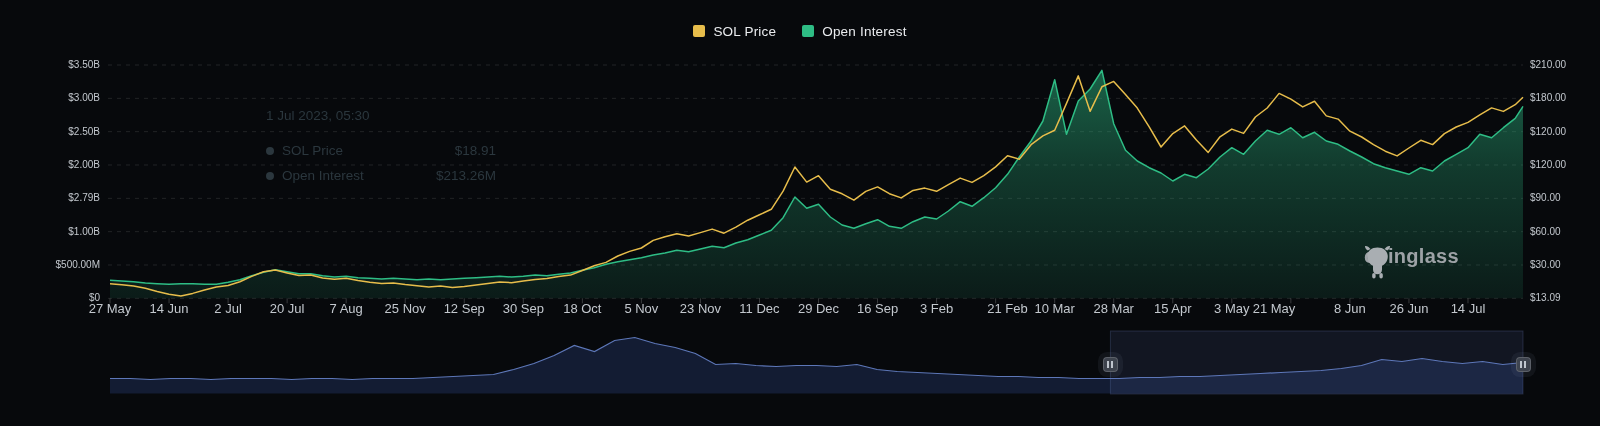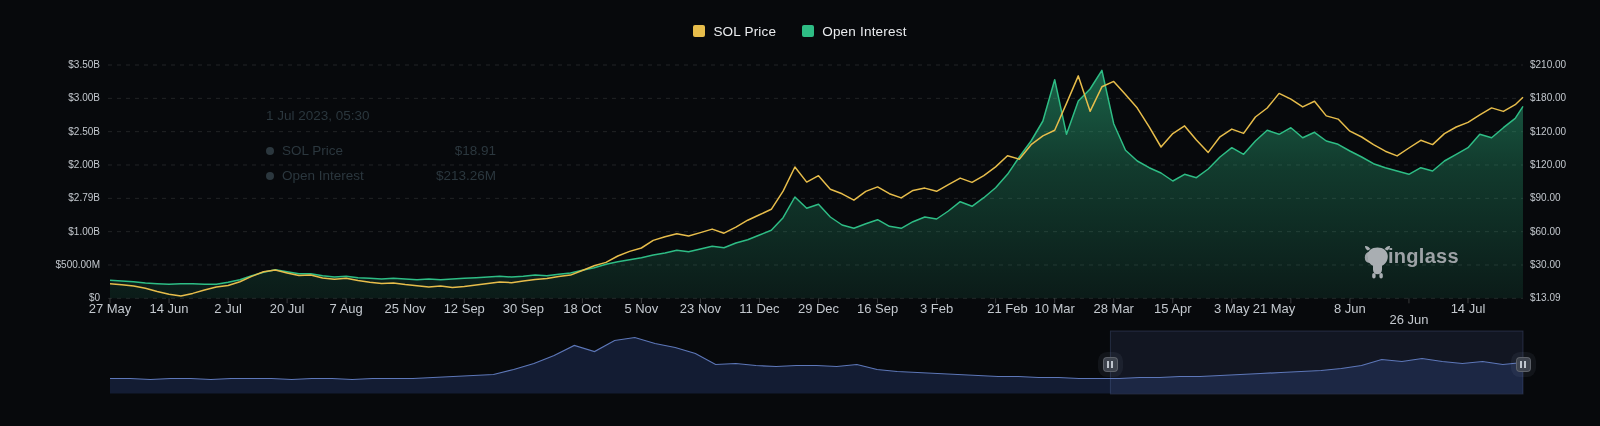--- a/index.html
+++ b/index.html
@@ -148,21 +148,21 @@
       <div class="xlabel" style="left: 818.516px;">29 Dec</div>
       <div class="xlabel" style="left: 877.559px;">16 Sep</div>
       <div class="xlabel" style="left: 936.602px;">3 Feb</div>
       <div class="xlabel" style="left: 995.645px; text-align: right;">21 Feb</div>
       <div class="xlabel" style="left: 1054.69px;">10 Mar</div>
       <div class="xlabel" style="left: 1113.73px;">28 Mar</div>
       <div class="xlabel" style="left: 1172.77px;">15 Apr</div>
       <div class="xlabel" style="left: 1231.82px;">3 May</div>
       <div class="xlabel" style="left: 1274px;">21 May</div>
       <div class="xlabel" style="left: 1349.9px;">8 Jun</div>
-      <div class="xlabel" style="left: 1408.95px; margin-top: 11px;">26 Jun</div>
+      <div class="xlabel" style="left: 1408.95px;">26 Jun</div>
       <div class="xlabel" style="left: 1467.99px;">14 Jul</div>
     </div>
 
   <div class="tooltip">
     <div class="tooltip-date">1 Jul 2023, 05:30</div>
     <div class="tooltip-row">
       <span class="tooltip-bullet"></span>
       <span>SOL Price</span>
       <span class="tooltip-value">$18.91</span>
     </div>

